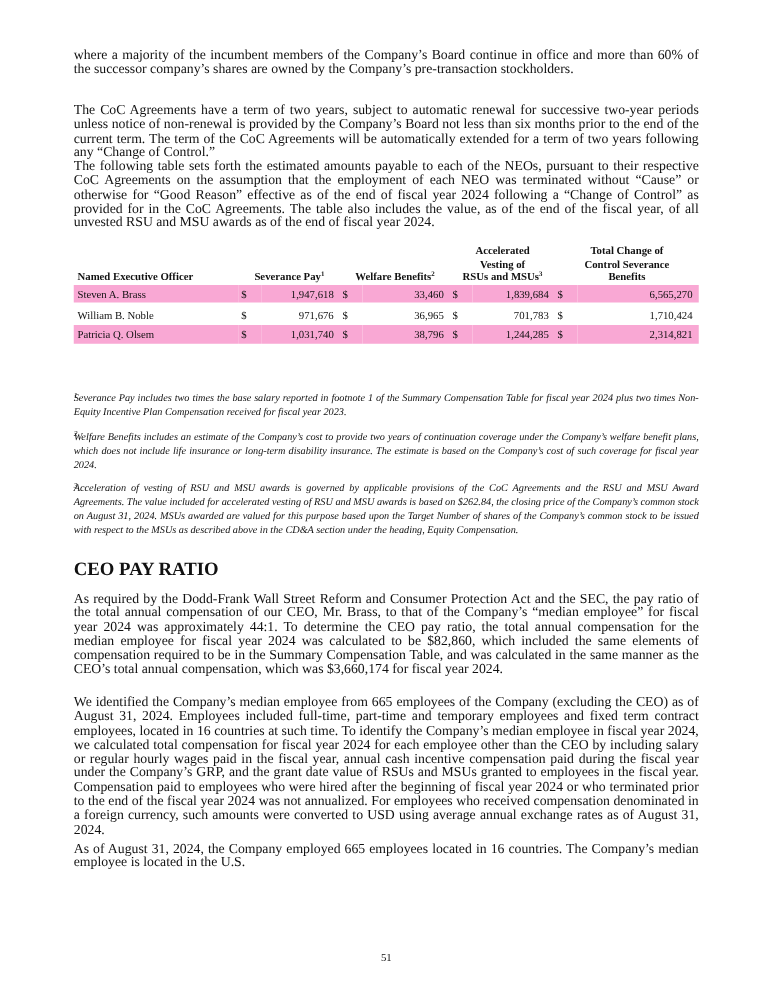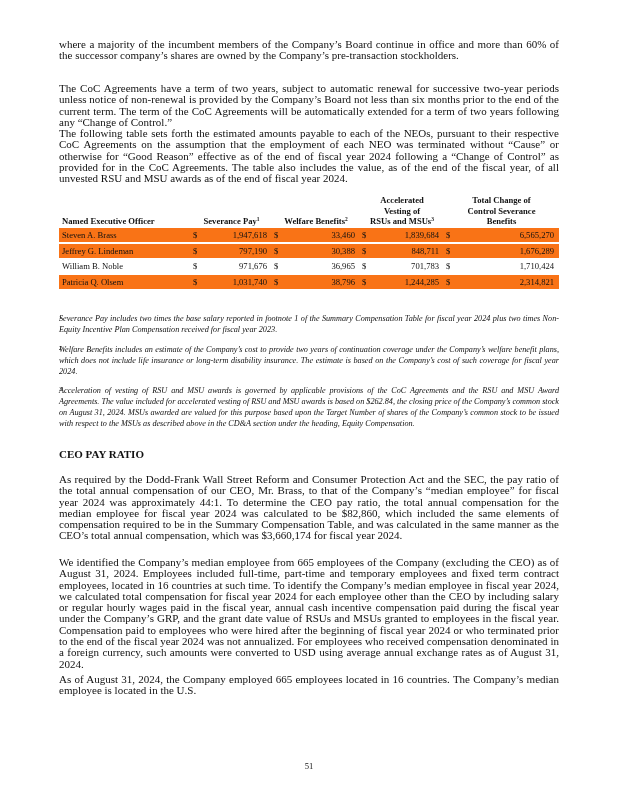--- a/index.html
+++ b/index.html
@@ -7,33 +7,33 @@
          font-family: "Liberation Serif", serif; color: #111; }
   .page { position: absolute; left: 59px; top: 0; width: 500px; }
   p.body { font-size: 11px; line-height: 11.3px; text-align: justify; margin: 0; }
   #p1 { position: absolute; top: 39px; }
   #p2 { position: absolute; top: 83px; }
   #p3 { position: absolute; top: 128px; }
   table.neo { position: absolute; top: 195px; left: 0; width: 500px; border-collapse: collapse;
               font-size: 8.6px; table-layout: fixed; }
   table.neo th { font-weight: bold; vertical-align: bottom; line-height: 10.5px; padding: 0 0 1px 0; }
   table.neo td { height: 14.4px; padding: 0; line-height: 14.4px; }
-  table.neo tr.shade td { background: #f97316; }
+  table.neo tr.shade td { background: #f9a8d4; }
   table.neo td.name { padding-left: 3px; }
   table.neo td.cur { text-align: left; padding-left: 2px; }
   table.neo td.num { text-align: right; padding-right: 5px; }
   table.neo tr.row-gap td { height: 1px; }
   sup { font-size: 5.5px; vertical-align: 3px; line-height: 0; }
   .fn { position: absolute; left: 0; width: 500px; font-size: 8.2px; line-height: 11px; font-style: italic; }
   .fn .mark { position: absolute; left: 0; top: -1px; font-size: 6px; }
   .fn .txt { text-align: justify; }
   #fn1 { top: 313px; }
   #fn2 { top: 344px; }
   #fn3 { top: 385px; }
-  h2.section { position: absolute; top: 448px; margin: 0; font-size: 11px; font-weight: bold; }
+  h2.section { position: absolute; top: 448px; margin: 0; font-size: 15px; font-weight: bold; }
   #p4 { position: absolute; top: 474px; }
   #p5 { position: absolute; top: 557px; }
   #p6 { position: absolute; top: 674px; }
   .pagenum { position: absolute; top: 761px; left: 0; width: 618px; text-align: center; font-size: 8.6px; }
 </style>
 </head>
 <body>
 
 <div class="page">
   <p class="body" id="p1">where a majority of the incumbent members of the Company’s Board continue in office and more than 60% of the successor company’s shares are owned by the Company’s pre-transaction stockholders.</p>
@@ -71,31 +71,20 @@
           <td class="cur">$</td>
           <td class="num">1,839,684</td>
           <td class="cur">$</td>
           <td class="num">6,565,270</td>
         </tr>
         <tr class="row-gap">
           <td colspan="9"></td>
         </tr>
         <tr class="row-gap">
           <td colspan="9"></td>
-        </tr>
-        <tr class="shade">
-          <td class="name">Jeffrey G. Lindeman</td>
-          <td class="cur">$</td>
-          <td class="num">797,190</td>
-          <td class="cur">$</td>
-          <td class="num">30,388</td>
-          <td class="cur">$</td>
-          <td class="num">848,711</td>
-          <td class="cur">$</td>
-          <td class="num">1,676,289</td>
         </tr>
         <tr class="row-gap">
           <td colspan="9"></td>
         </tr>
         <tr class="">
           <td class="name">William B. Noble</td>
           <td class="cur">$</td>
           <td class="num">971,676</td>
           <td class="cur">$</td>
           <td class="num">36,965</td>

